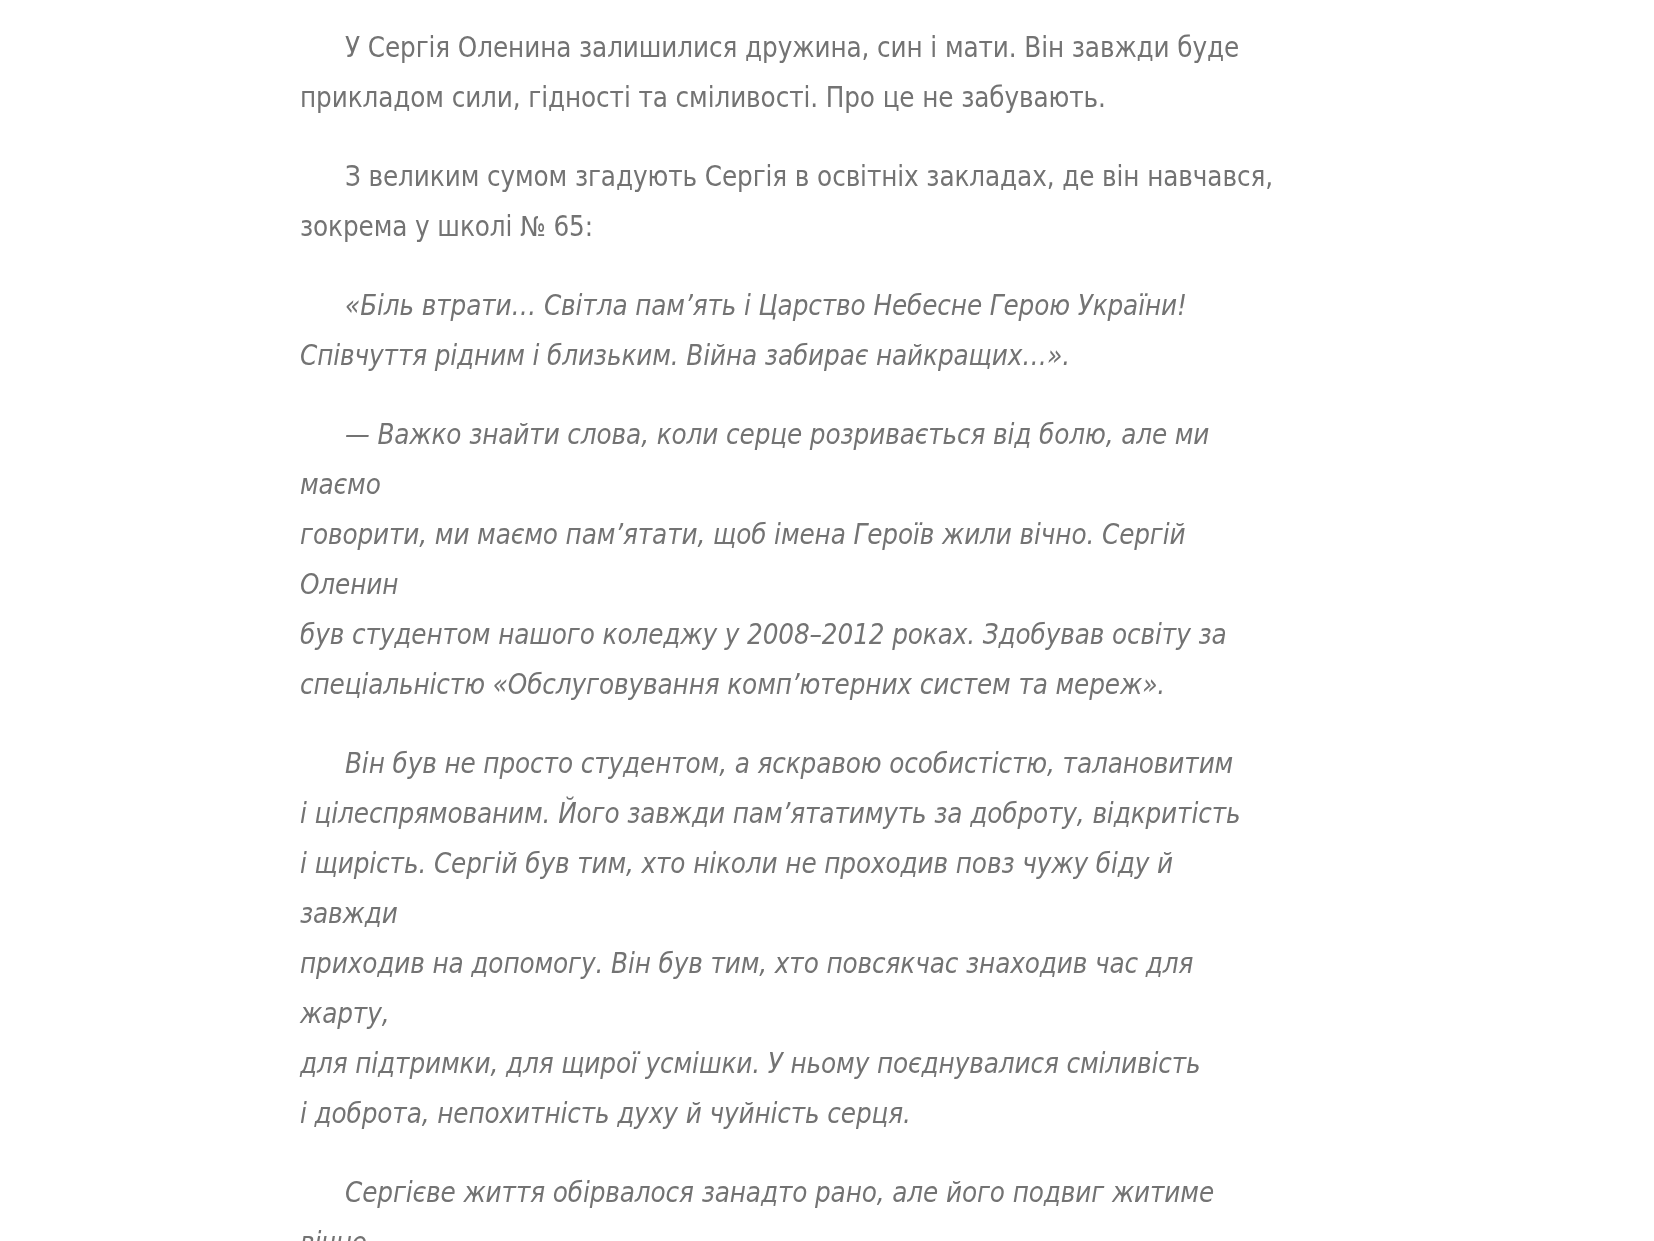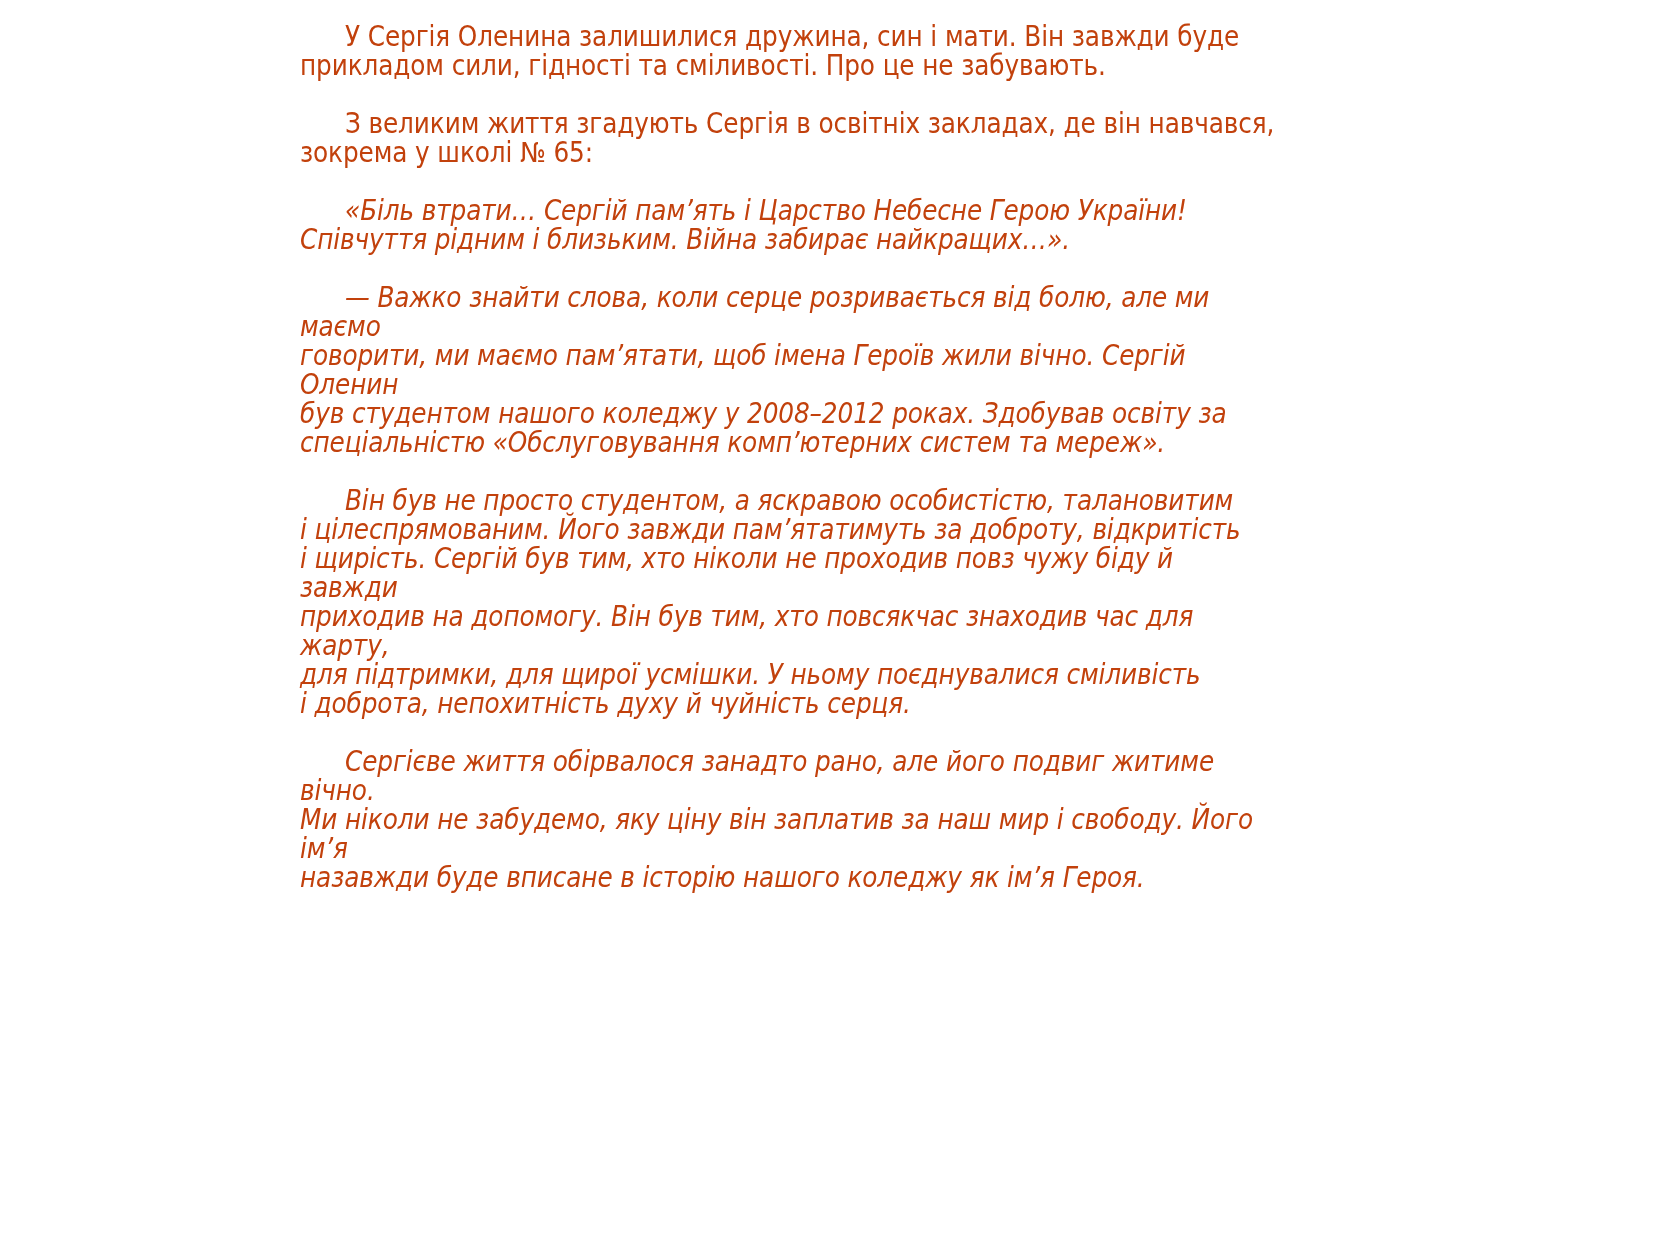--- a/index.html
+++ b/index.html
@@ -16,23 +16,23 @@
     font-family: "DejaVu Sans", "Liberation Sans", sans-serif;
   }
   .doc-body {
     position: absolute;
     left: 300px;
     top: 22px;
     width: 975px;
   }
   p.para {
     margin: 0 0 29px 0;
-    color: #c2410c;
+    color: #737373;
     font-size: 27.5px;
-    line-height: 29px;
+    line-height: 50px;
     letter-spacing: -0.1px;
     white-space: pre-line;
     font-stretch: condensed;
   }
   p.para.roman {
     font-style: normal;
     font-weight: 400;
   }
   p.para.italic {
     font-style: italic;
@@ -46,24 +46,24 @@
 </style>
 </head>
 <body>
 
 <div class="page">
   <div class="doc-body">
 
     <p class="para roman"><span class="indent"></span><span>У Сергія Оленина залишилися дружина, син і мати. Він завжди буде
 прикладом сили, гідності та сміливості. Про це не забувають.</span></p>
 
-    <p class="para roman"><span class="indent"></span><span>З великим життя згадують Сергія в освітніх закладах, де він навчався,
+    <p class="para roman"><span class="indent"></span><span>З великим сумом згадують Сергія в освітніх закладах, де він навчався,
 зокрема у школі № 65:</span></p>
 
-    <p class="para italic spacer-quote"><span class="indent"></span><span>«Біль втрати… Сергій пам’ять і Царство Небесне Герою України!
+    <p class="para italic spacer-quote"><span class="indent"></span><span>«Біль втрати… Світла пам’ять і Царство Небесне Герою України!
 Співчуття рідним і близьким. Війна забирає найкращих…».</span></p>
 
 
     <p class="para italic"><span class="indent"></span><span>— Важко знайти слова, коли серце розривається від болю, але ми маємо
 говорити, ми маємо пам’ятати, щоб імена Героїв жили вічно. Сергій Оленин
 був студентом нашого коледжу у 2008–2012 роках. Здобував освіту за
 спеціальністю «Обслуговування комп’ютерних систем та мереж».</span></p>
 
     <p class="para italic"><span class="indent"></span><span>Він був не просто студентом, а яскравою особистістю, талановитим
 і цілеспрямованим. Його завжди пам’ятатимуть за доброту, відкритість

